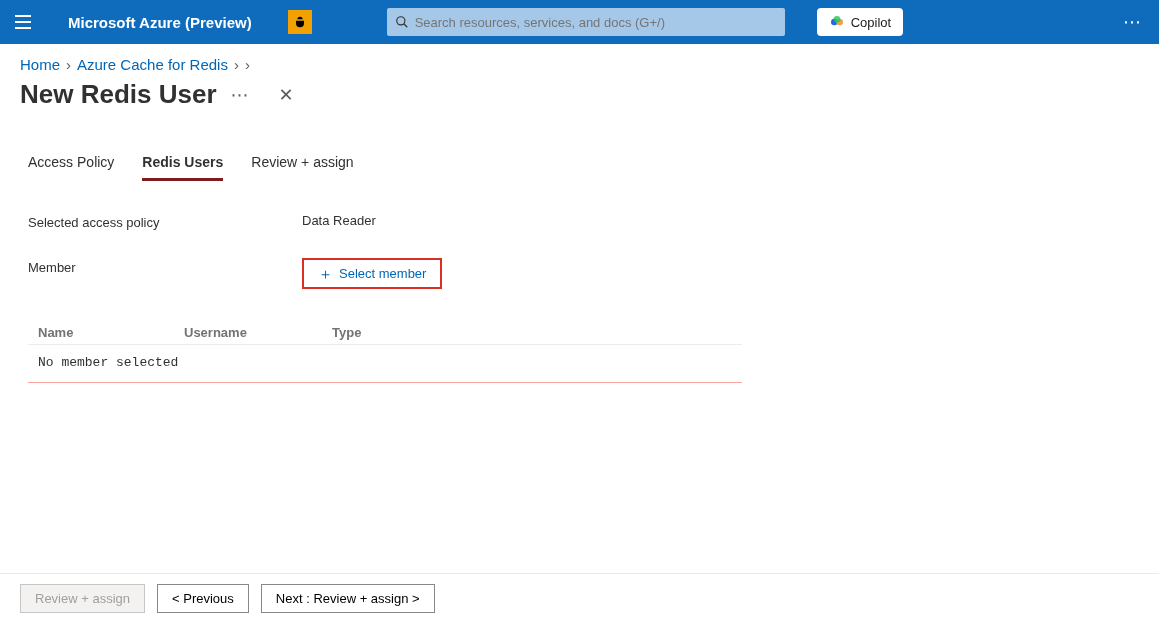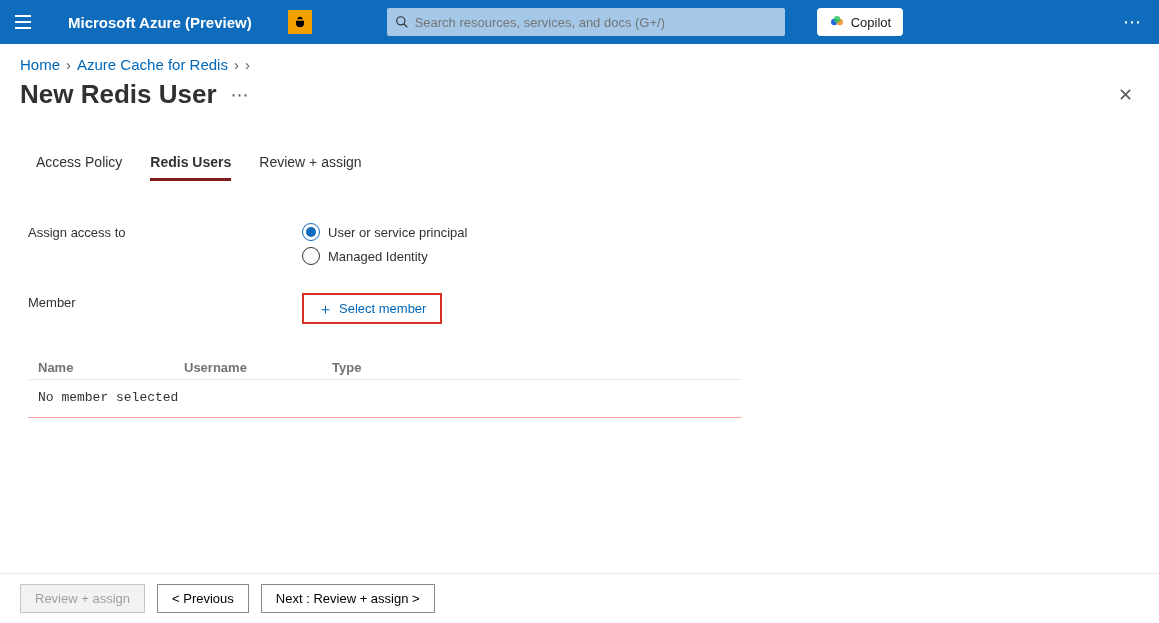--- a/index.html
+++ b/index.html
@@ -92,39 +92,39 @@
     font-size: 15px;
     color: #0067b8;
     display: flex; align-items: center; gap: 6px;
     flex-wrap: wrap;
   }
   .breadcrumb .sep { color: #605e5c; }
   .breadcrumb a { color: #0067b8; text-decoration: none; cursor: pointer; }
 
   
   .page-title-row {
-    display: flex; align-items: center; justify-content: space-between;
+    display: flex; align-items: center; justify-content: flex-start;
     padding: 0 20px 6px 20px;
     gap: 22px;
   }
   .page-title-row .left { display: flex; align-items: center; gap: 14px; }
   .page-title {
     font-size: 26px;
     font-weight: 600;
   }
   .title-dots { color:#605e5c; cursor:pointer; font-size:18px; letter-spacing:2px; }
   .close-x {
     font-size: 18px; color:#605e5c; cursor:pointer; padding: 4px 6px;
   }
 
   
   .tabs {
     display: flex;
     gap: 28px;
-    padding: 38px 14px 0 36px;
+    padding: 38px 14px 0 28px;
     border-bottom: none;
   }
   .tab {
     padding-bottom: 8px;
     font-size: 14px;
     color: #323130;
     cursor: pointer;
     border-bottom: 3px solid transparent;
   }
   .tab.active {
@@ -276,36 +276,25 @@
 </div>
 
 <div class="tabs">
   <div class="tab">Access Policy</div>
   <div class="tab active">Redis Users</div>
   <div class="tab">Review + assign</div>
 </div>
 
 <div class="form-area">
 
-
-  <div class="form-row" style="margin-top:10px;">
-    <div class="form-label">Assign access to</div>
-    <div class="form-value radio-group">
-      <div class="radio-item selected">
-        <span class="radio-outer">
-            <span class="radio-inner"></span>
-          </span>
-        <span>User or service principal</span>
-      </div>
-      <div class="radio-item">
-        <span class="radio-outer"></span>
-        <span>Managed Identity</span>
-      </div>
-    </div>
-  </div>
+  <div class="form-row">
+    <div class="form-label">Selected access policy</div>
+    <div class="form-value">Data Reader</div>
+  </div>
+
 
   <div class="form-row" style="margin-top:12px;">
     <div class="form-label">Member</div>
     <div class="form-value">
       <span class="select-member-btn">
         <span class="plus">＋</span>
         <span>Select member</span>
       </span>
     </div>
   </div>

